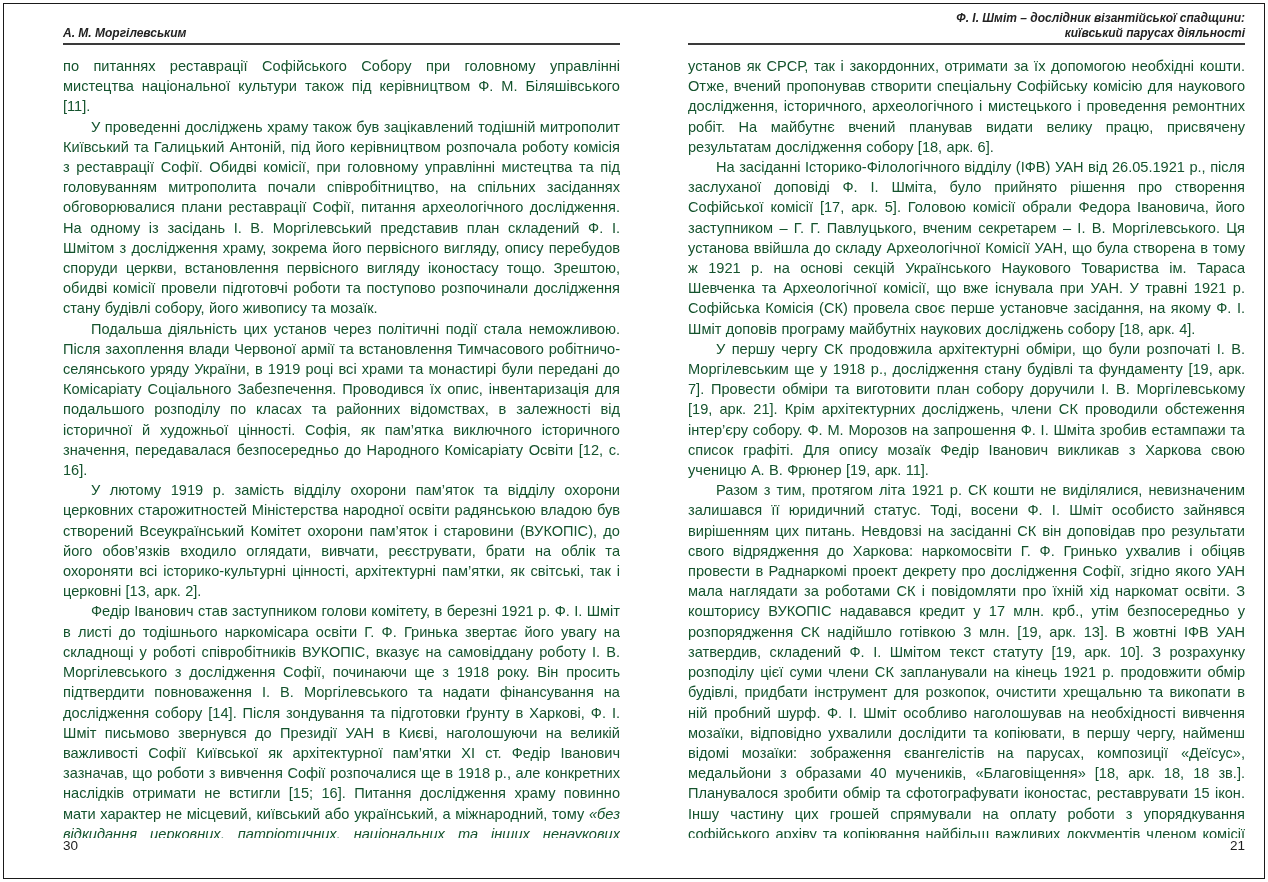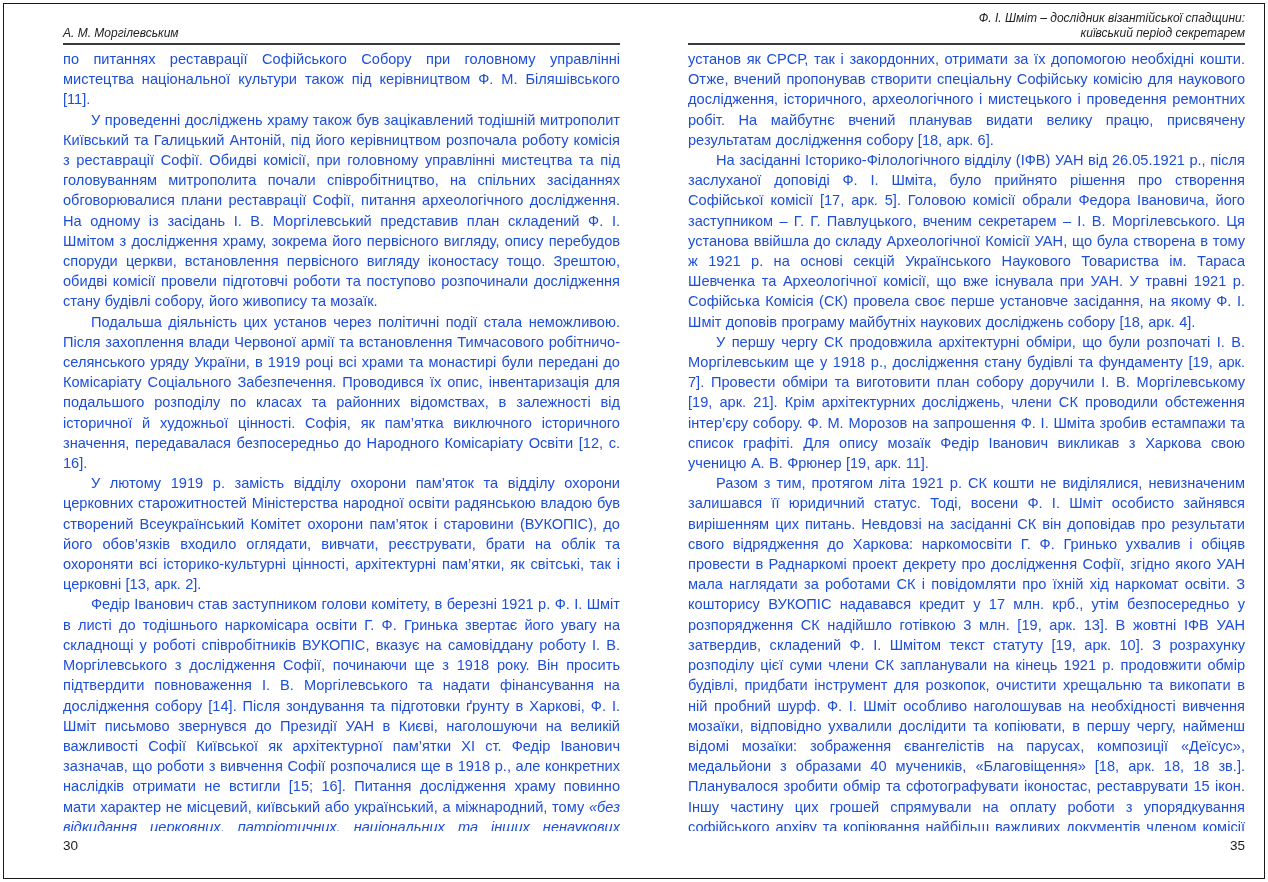--- a/index.html
+++ b/index.html
@@ -28,31 +28,32 @@
   .page-header {
     height: 30px;
     display: flex;
     align-items: flex-end;
     border-bottom: 2px solid #3a3a3a;
     padding-bottom: 3px;
     font-style: italic;
     font-size: 12px;
     line-height: 14.5px;
     color: #222222;
+    font-weight: bold;
   }
   .page-header.align-left  { justify-content: flex-start; text-align: left; }
   .page-header.align-right { justify-content: flex-end;  text-align: right; }
   .page-body {
-    margin-top: 4px;
+    margin-top: 11px;
     height: 782px;
     overflow: hidden;
     text-align: justify;
     font-size: 14.6px;
     line-height: 20.2px;
-    color: #1d4ed8;
+    color: #14532d;
     word-spacing: 0.02em;
   }
   .page-body p.para { margin: 0; }
   .page-body p.para.indent { text-indent: 28px; }
   .page-body .em { font-style: italic; }
   .page-number {
     position: absolute;
     top: 838px;
     font-size: 13.5px;
     color: #1c1c1c;
@@ -77,24 +78,24 @@
         <p class="para indent"><span>У лютому 1919 р. замість відділу охорони пам’яток та відділу охорони церковних старожитностей Міністерства народної освіти радянською владою був створений Всеукраїнський Комітет охорони пам’яток і старовини (ВУКОПІС), до його обов’язків входило оглядати, вивчати, реєструвати, брати на облік та охороняти всі історико-культурні цінності, архітектурні пам’ятки, як світські, так і церковні [13, арк. 2].</span></p>
         <p class="para indent"><span>Федір Іванович став заступником голови комітету, в березні 1921 р. Ф. І. Шміт в листі до тодішнього наркомісара освіти Г. Ф. Гринька звертає його увагу на складнощі у роботі співробітників ВУКОПІС, вказує на самовіддану роботу І. В. Моргілевського з дослідження Софії, починаючи ще з 1918 року. Він просить підтвердити повноваження І. В. Моргілевського та надати фінансування на дослідження собору [14]. Після зондування та підготовки ґрунту в Харкові, Ф. І. Шміт письмово звернувся до Президії УАН в Києві, наголошуючи на великій важливості Софії Київської як архітектурної пам’ятки XI ст. Федір Іванович зазначав, що роботи з вивчення Софії розпочалися ще в 1918 р., але конкретних наслідків отримати не встигли [15; 16]. Питання дослідження храму повинно мати характер не місцевий, київський або український, а міжнародний, тому </span><span class="em">«без відкидання церковних, патріотичних, національних та інших ненаукових міркувань, нічого не вийде»</span></p>
       </div>
   </div>
   <div class="page-number pn-left">30</div>
 
   <div class="page page-right">
     <div class="page-header align-right">
       <span>
         <span>Ф. І. Шміт – дослідник візантійської спадщини:</span><br>
-        <span>київський період секретарем</span>
+        <span>київський парусах діяльності</span>
       </span>
     </div>
     <div class="page-body">
         <p class="para"><span>установ як СРСР, так і закордонних, отримати за їх допомогою необхідні кошти. Отже, вчений пропонував створити спеціальну Софійську комісію для наукового дослідження, історичного, археологічного і мистецького і проведення ремонтних робіт. На майбутнє вчений планував видати велику працю, присвячену результатам дослідження собору [18, арк. 6].</span></p>
         <p class="para indent"><span>На засіданні Історико-Філологічного відділу (ІФВ) УАН від 26.05.1921 р., після заслуханої доповіді Ф. І. Шміта, було прийнято рішення про створення Софійської комісії [17, арк. 5]. Головою комісії обрали Федора Івановича, його заступником – Г. Г. Павлуцького, вченим секретарем – І. В. Моргілевського. Ця установа ввійшла до складу Археологічної Комісії УАН, що була створена в тому ж 1921 р. на основі секцій Українського Наукового Товариства ім. Тараса Шевченка та Археологічної комісії, що вже існувала при УАН. У травні 1921 р. Софійська Комісія (СК) провела своє перше установче засідання, на якому Ф. І. Шміт доповів програму майбутніх наукових досліджень собору [18, арк. 4].</span></p>
         <p class="para indent"><span>У першу чергу СК продовжила архітектурні обміри, що були розпочаті І. В. Моргілевським ще у 1918 р., дослідження стану будівлі та фундаменту [19, арк. 7]. Провести обміри та виготовити план собору доручили І. В. Моргілевському [19, арк. 21]. Крім архітектурних досліджень, члени СК проводили обстеження інтер’єру собору. Ф. М. Морозов на запрошення Ф. І. Шміта зробив естампажи та список графіті. Для опису мозаїк Федір Іванович викликав з Харкова свою ученицю А. В. Фрюнер [19, арк. 11].</span></p>
         <p class="para indent"><span>Разом з тим, протягом літа 1921 р. СК кошти не виділялися, невизначеним залишався її юридичний статус. Тоді, восени Ф. І. Шміт особисто зайнявся вирішенням цих питань. Невдовзі на засіданні СК він доповідав про результати свого відрядження до Харкова: наркомосвіти Г. Ф. Гринько ухвалив і обіцяв провести в Раднаркомі проект декрету про дослідження Софії, згідно якого УАН мала наглядати за роботами СК і повідомляти про їхній хід наркомат освіти. З кошторису ВУКОПІС надавався кредит у 17 млн. крб., утім безпосередньо у розпорядження СК надійшло готівкою 3 млн. [19, арк. 13]. В жовтні ІФВ УАН затвердив, складений Ф. І. Шмітом текст статуту [19, арк. 10]. З розрахунку розподілу цієї суми члени СК запланували на кінець 1921 р. продовжити обмір будівлі, придбати інструмент для розкопок, очистити хрещальню та викопати в ній пробний шурф. Ф. І. Шміт особливо наголошував на необхідності вивчення мозаїки, відповідно ухвалили дослідити та копіювати, в першу чергу, найменш відомі мозаїки: зображення євангелістів на парусах, композиції «Деїсус», медальйони з образами 40 мучеників, «Благовіщення» [18, арк. 18, 18 зв.]. Планувалося зробити обмір та сфотографувати іконостас, реставрувати 15 ікон. Іншу частину цих грошей спрямували на оплату роботи з упорядкування софійського архіву та копіювання найбільш важливих документів членом комісії Й. В. Гермайзе [18, арк. 15, 15 зв., 18, 18 зв.].</span></p>
       </div>
   </div>
-  <div class="page-number pn-right">35</div>
+  <div class="page-number pn-right">21</div>
 </div>
 
 </body></html>

